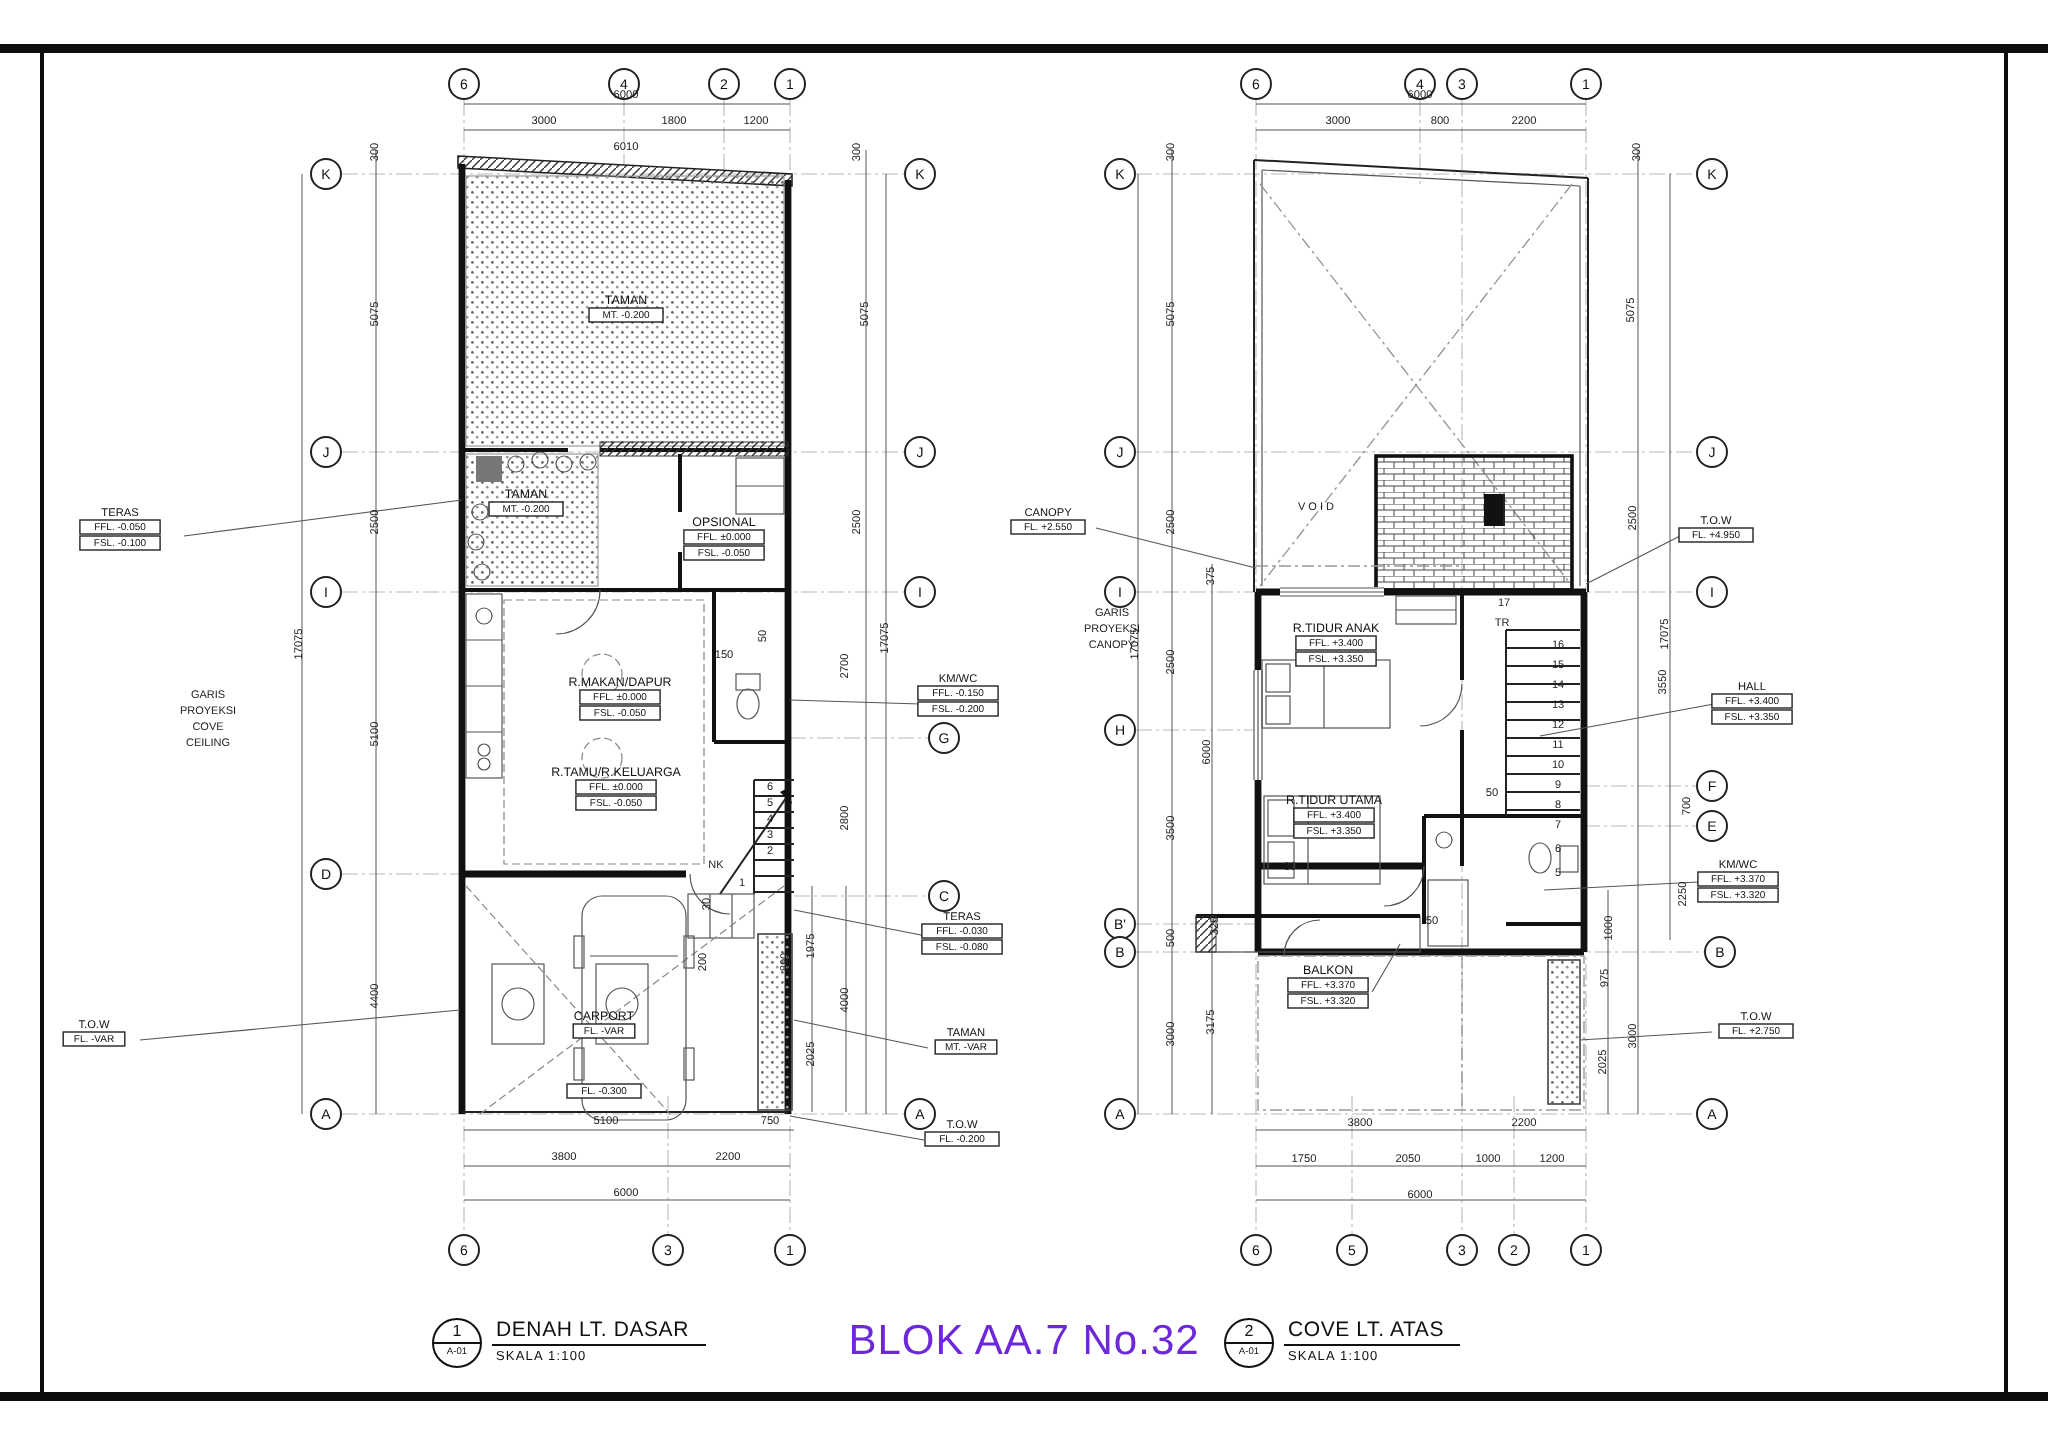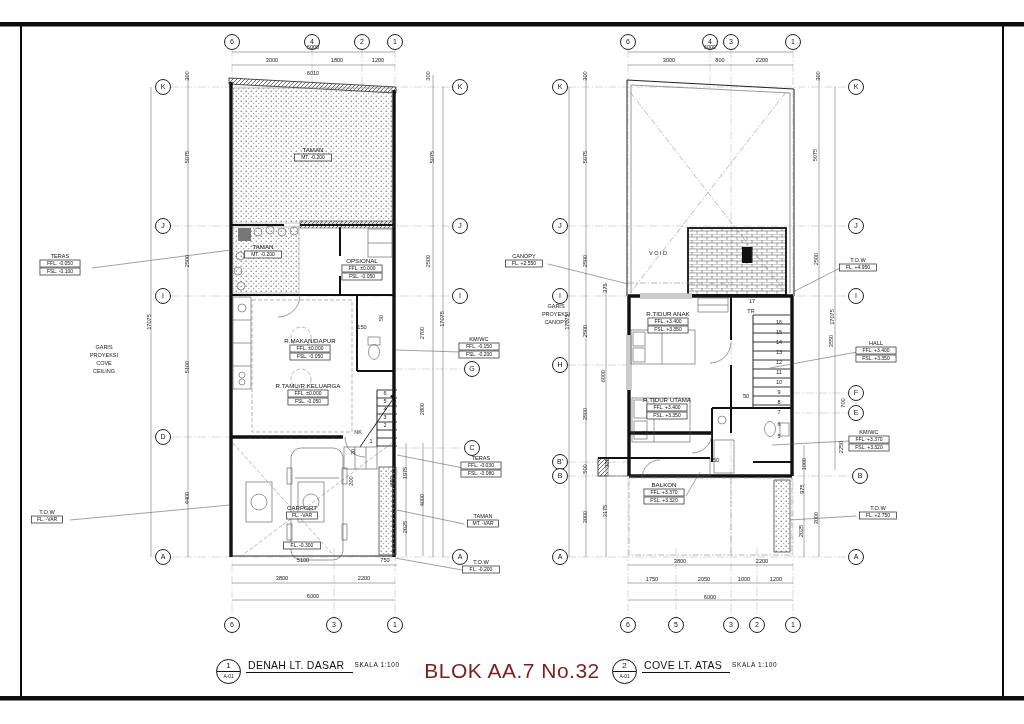--- a/index.html
+++ b/index.html
@@ -30,24 +30,24 @@
   .annt{font:5.6px "Liberation Sans",sans-serif;fill:#111;}
   .tagbox{fill:#fff;stroke:#222;stroke-width:.7;}
   .tag{font:5px "Liberation Sans",sans-serif;fill:#111;}
   .sm{font:5.5px "Liberation Sans",sans-serif;fill:#222;}
   
   .viewtag{position:absolute;display:flex;align-items:flex-start;gap:5px;color:#111;}
   .vcirc{width:25px;height:25px;border:1.2px solid #111;border-radius:50%;display:flex;flex-direction:column;align-items:center;box-sizing:border-box;background:#fff;}
   .vnum{font-size:8px;line-height:11px;}
   .vline{width:100%;border-top:1px solid #111;}
   .vsheet{font-size:4.8px;line-height:9px;}
-  .vtext{display:flex;flex-direction:row;}
+  .vtext{display:flex;flex-direction:column;}
   .vtitle{font-size:10.5px;letter-spacing:.3px;border-bottom:1.2px solid #111;padding:0 8px 1px 2px;}
   .vscale{font-size:6.5px;letter-spacing:.6px;padding:2px 0 0 2px;}
-  .blok{position:absolute;left:512px;top:659px;transform:translateX(-50%);font-size:21px;letter-spacing:.5px;color:#7f1d1d;white-space:nowrap;}
+  .blok{position:absolute;left:512px;top:659px;transform:translateX(-50%);font-size:21px;letter-spacing:.5px;color:#6d28d9;white-space:nowrap;}
 </style>
 </head>
 <body>
 
 <div class="sheet">
 <svg id="plan-svg" width="1024" height="724" viewBox="0 0 1024 724">
   <defs>
     <pattern id="dots" width="5" height="5" patternUnits="userSpaceOnUse">
       <circle cx="1.2" cy="1.2" r="0.7" fill="#666"></circle>
           <circle cx="3.6" cy="3.6" r="0.7" fill="#9a9a9a"></circle>

